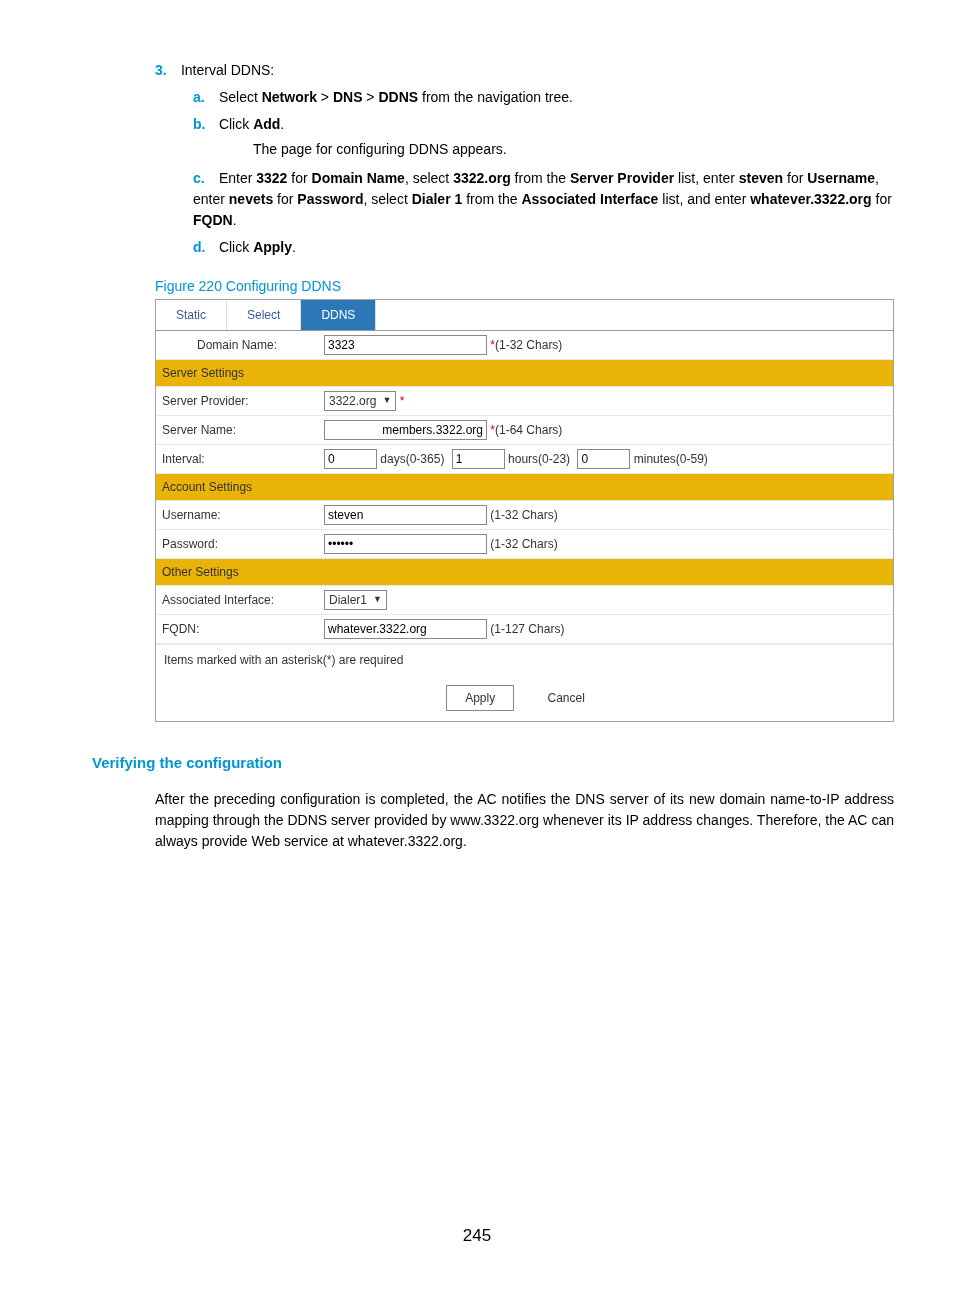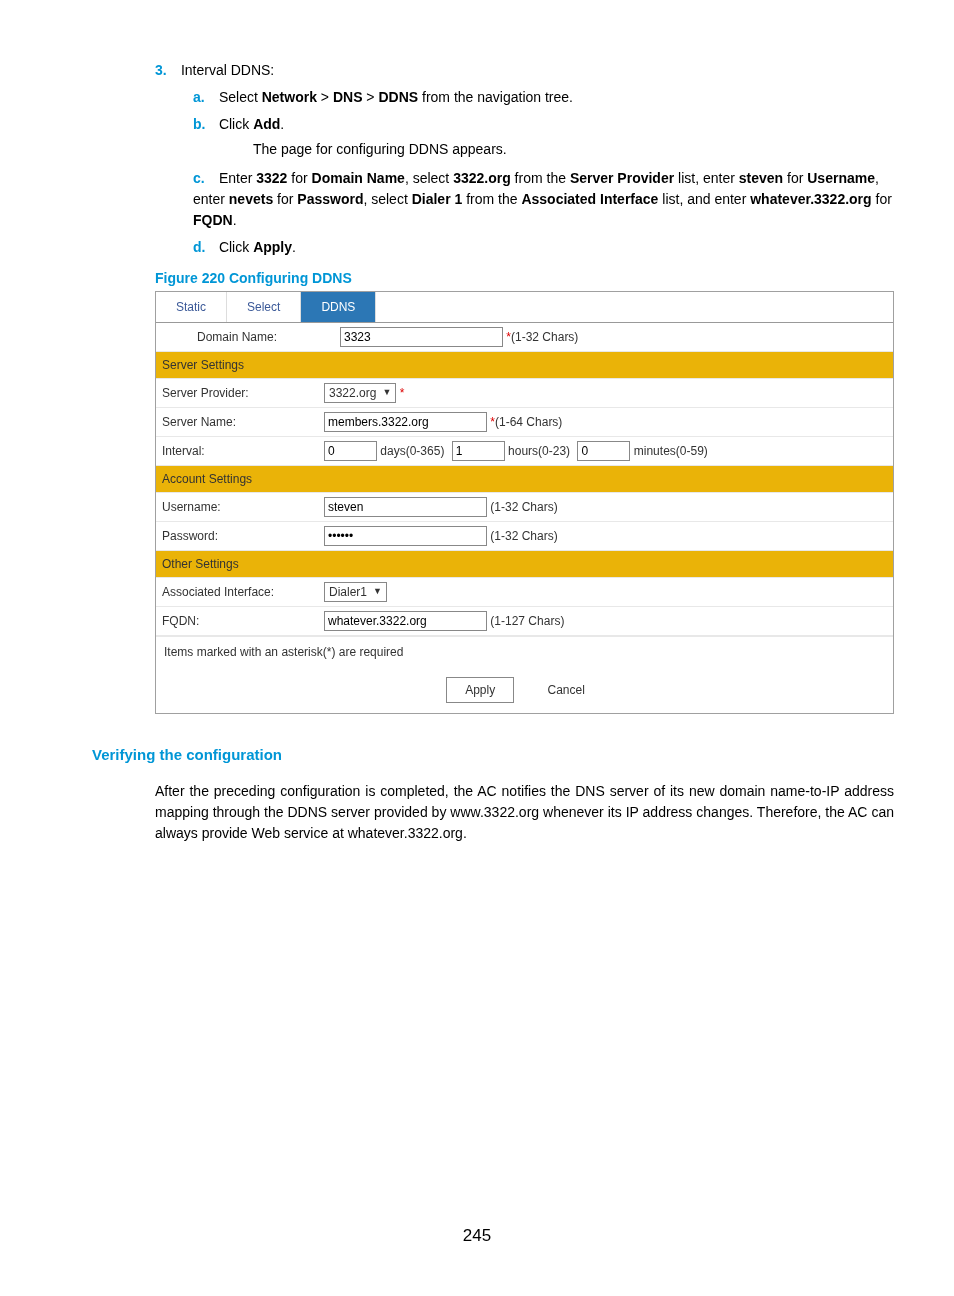--- a/index.html
+++ b/index.html
@@ -4,21 +4,21 @@
 <style>
   html,body{margin:0;padding:0;background:#fff;color:#000;font-family:Arial,Helvetica,sans-serif;font-size:14px}
   .page{width:954px;min-height:1296px;margin:0 auto;padding:60px 60px 0 60px;box-sizing:border-box;position:relative}
   .content{margin-left:95px;margin-right:0;line-height:1.5}
   ol.main{list-style:none;padding:0;margin:0}
   ol.main>li{margin-bottom:6px}
   .num{color:#0096d6;font-weight:bold;display:inline-block;width:22px}
   ol.sub{list-style:none;padding-left:38px;margin:6px 0}
   ol.sub>li{margin-bottom:6px}
   .let{color:#0096d6;font-weight:bold;display:inline-block;width:22px}
-  .fig-cap{color:#0096d6;font-weight:bold;margin:10px 0 2px 0}
+  .fig-cap{color:#0096d6;font-weight:normal;margin:18px 0 2px 0}
   .subhead{color:#0096d6;font-weight:bold;font-size:15px;margin:30px 0 8px -63px}
   .bold{font-weight:bold}
   .footer{position:absolute;bottom:50px;left:0;right:0;text-align:center;font-size:17px}
   .indent-note{padding-left:60px;margin:4px 0 8px}
   .justify{text-align:justify}
   
   .shot{margin-left:0;margin-right:0;border:1px solid #a0a0a0;background:#fff;font-size:12px;color:#333}
   .tabs{display:flex;border-bottom:1px solid #999}
   .tab{padding:6px 20px;color:#3b5998;cursor:default;border-right:1px solid #ddd}
   .tab.active{background:#2c77b5;color:#fff}
@@ -74,41 +74,41 @@
       <div class="tabs">
         <div class="tab">Static</div>
         <div class="tab">Select</div>
         <div class="tab active">DDNS</div>
       </div>
       <table class="form">
         <tbody>
             <tr>
           <td class="lbl-top">Domain Name:</td>
           <td>
-            <input class="txt" style="width: 155px; margin-left: 16px;" value="3323">
+            <input class="txt" style="width: 155px;" value="3323">
             <span class="hint"><span class="req">*</span>(1-32 Chars)</span>
           </td>
         </tr>
         <tr>
               <td class="section" colspan="2">Server Settings</td>
             </tr>
         <tr>
           <td class="lbl">Server Provider:</td>
           <td>
             <span class="dd">
               <span>3322.org</span>
               <span class="caret">▼</span>
             </span>
             <span class="req">*</span>
           </td>
         </tr>
         <tr>
           <td class="lbl">Server Name:</td>
           <td>
-            <input class="txt" style="width: 155px;" value="members.3322.org">
+            <input class="txt" style="width: 155px; text-align: right;" value="members.3322.org">
             <span class="hint"><span class="req">*</span>(1-64 Chars)</span>
           </td>
         </tr>
         <tr>
           <td class="lbl">Interval:</td>
           <td>
             <input class="txt" style="width: 45px;" value="0">
             <span>days(0-365)</span>
             <input class="txt" style="width: 45px; margin-left: 4px;" value="1">
             <span>hours(0-23)</span>

